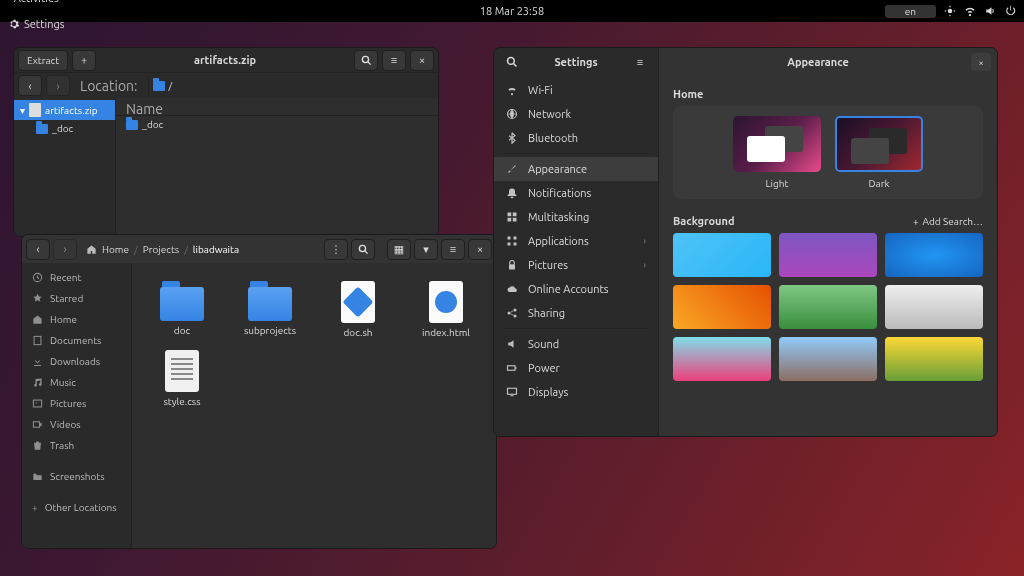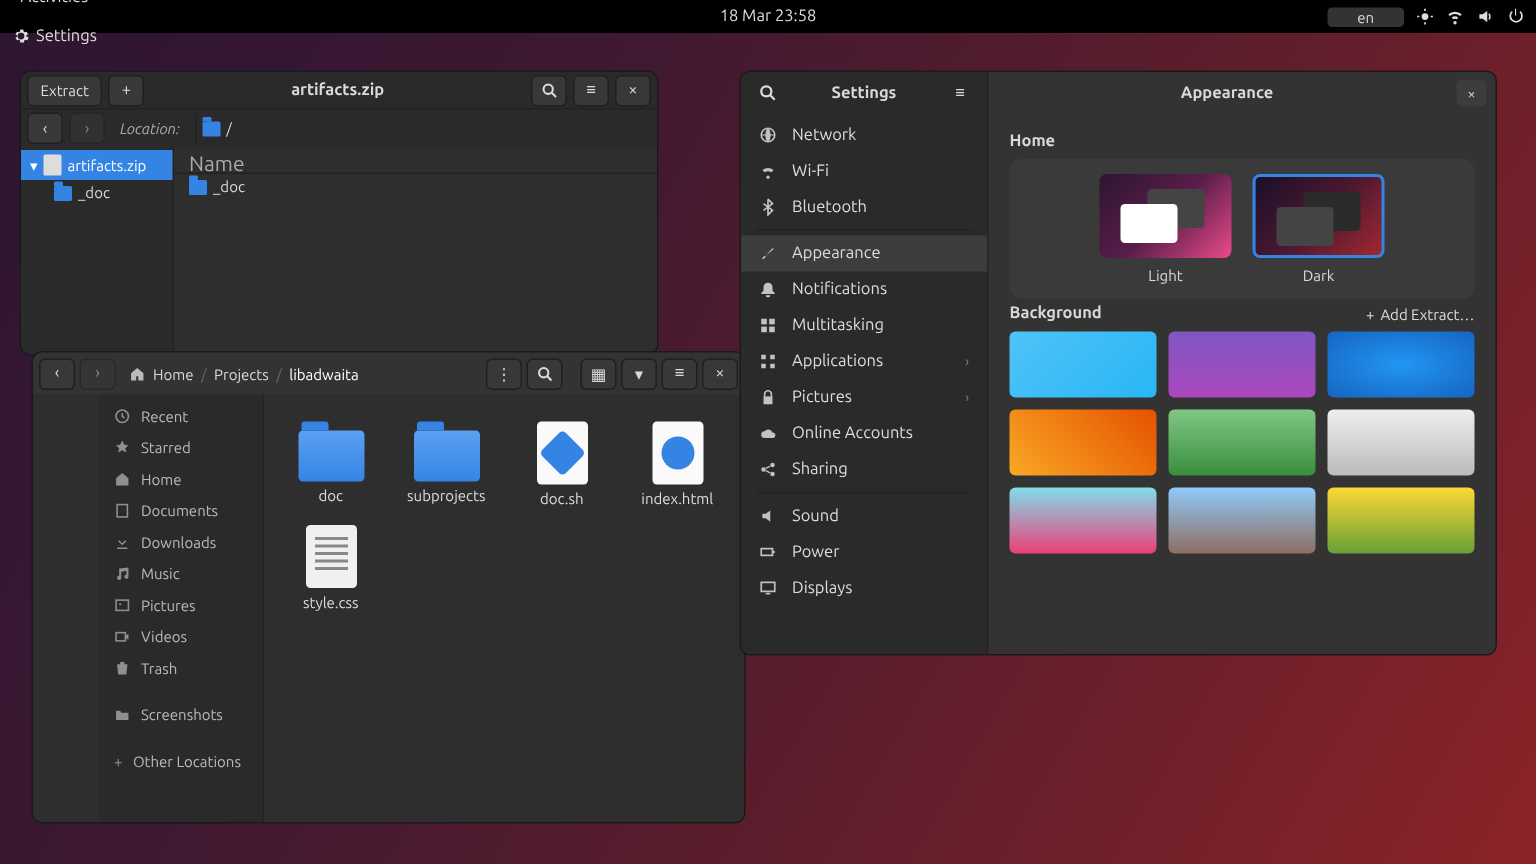--- a/index.html
+++ b/index.html
@@ -49,36 +49,36 @@
 .arch-body { flex:1; display:flex; }
 .arch-tree { width:102px; background:#2a2a2a; border-right:1px solid #222; padding:2px 0;}
 .arch-tree-row { padding:3px 6px; font-size:10px; display:flex; align-items:center; gap:4px;}
 .arch-tree-row.sel { background:#3584e4; color:#fff;}
 .arch-list { flex:1; }
 .arch-list-hdr { height:18px; border-bottom:1px solid #222; padding:3px 10px; font-size:14px; color:#aaa;}
 .arch-list-row { padding:3px 10px; font-size:10px; display:flex; align-items:center; gap:4px;}
 .folder-icon { width:14px; height:11px; background:#3584e4; border-radius:1px; position:relative;}
 .folder-icon::before{content:"";position:absolute;top:-3px;left:0;width:6px;height:3px;background:#3584e4;border-radius:1px 1px 0 0;}
 .zip-icon { width:12px; height:14px; background:#ddd; border-radius:1px;}
-.location-label{font-size:10px;color:#aaa;padding:0 6px;font-style:italic;}
+.location-label{font-size:14px;color:#aaa;padding:0 6px;}
 .location-path{flex:1;font-size:10px;padding:0 4px;border-left:1px solid #222; height:20px; display:flex; align-items:center; gap:4px;}
 
 
 .win-files {
   position:absolute; left:21px; top:234px; width:476px; height:315px;
   background:#2e2e2e; border:1px solid #1a1a1a; border-radius:7px;
   display:flex; flex-direction:column; overflow:hidden;
 }
 .files-header {
   height:28px; display:flex; align-items:center; padding:3px 4px; gap:3px;
   background:#333;
 }
 .breadcrumb{display:flex;align-items:center;gap:5px;font-size:10px;padding:0 6px;flex:1;}
 .breadcrumb .sep{color:#666;}
-.files-body{flex:1;display:flex;padding-left:44px;}
+.files-body{flex:1;display:flex;}
 .files-sidebar{width:110px;background:#2a2a2a;border-right:1px solid #222;padding:4px 0;display:flex;flex-direction:column;}
 .sb-item{padding:5px 10px;font-size:10px;display:flex;align-items:center;gap:7px;color:#bbb;}
 .sb-icon{width:11px;height:11px;opacity:.7;}
 .files-grid{flex:1;padding:14px 8px;display:grid;grid-template-columns:repeat(4,1fr);gap:4px 4px;align-content:start;}
 .file-item{display:flex;flex-direction:column;align-items:center;gap:4px;padding:4px;}
 .file-icon-folder{width:44px;height:34px;background:linear-gradient(#5aa0f2,#3584e4);border-radius:3px;position:relative;margin-top:6px;}
 .file-icon-folder::before{content:"";position:absolute;top:-6px;left:2px;width:18px;height:6px;background:#3584e4;border-radius:2px 2px 0 0;}
 .file-icon-doc{width:34px;height:42px;background:#fafafa;border-radius:3px;position:relative;display:flex;align-items:center;justify-content:center;}
 .file-icon-doc .badge{width:22px;height:22px;border-radius:50%;background:#3584e4;}
 .file-icon-doc.html .badge{background:#3584e4;}
@@ -112,21 +112,21 @@
 .theme-preview{width:88px;height:56px;border-radius:5px;position:relative;overflow:hidden;}
 .theme-preview.light{background:linear-gradient(135deg,#2d1530,#5a1d4a,#e94b8a);}
 .theme-preview.dark{background:linear-gradient(135deg,#1a0f28,#4a1830,#a02830);border:2px solid #3584e4;}
 .theme-preview .win-a{position:absolute;width:38px;height:26px;border-radius:3px;top:20px;left:14px;}
 .theme-preview .win-b{position:absolute;width:38px;height:26px;border-radius:3px;top:10px;left:32px;}
 .theme-preview.light .win-a{background:#fff;}
 .theme-preview.light .win-b{background:#444;}
 .theme-preview.dark .win-a{background:#444;}
 .theme-preview.dark .win-b{background:#2a2a2a;}
 .theme-label{font-size:10px;}
-.bg-header{display:flex;align-items:center;margin-top:4px;margin-bottom:6px;}
+.bg-header{display:flex;align-items:center;margin-top:16px;margin-bottom:6px;}
 .bg-add{margin-left:auto;font-size:10px;display:flex;align-items:center;gap:4px;color:#ddd;}
 .bg-grid{display:grid;grid-template-columns:repeat(3,1fr);gap:8px;}
 .bg-thumb{height:44px;border-radius:4px;}
 .bg0{background:linear-gradient(135deg,#4fc3f7,#29b6f6);}
 .bg1{background:linear-gradient(180deg,#7e57c2,#ab47bc);}
 .bg2{background:radial-gradient(#2196f3,#1565c0);}
 .bg3{background:linear-gradient(45deg,#f9a825,#e65100);}
 .bg4{background:linear-gradient(180deg,#81c784,#388e3c);}
 .bg5{background:linear-gradient(180deg,#eee,#bbb);}
 .bg6{background:linear-gradient(180deg,#80deea,#ec407a);}
@@ -378,30 +378,30 @@
           </svg>
       </div>
       <div class="settings-title">Settings</div>
       <div class="iconbtn" style="background:none;border:none">
           <span>≡</span>
         </div>
     </div>
     <div class="settings-list">
       <div class="set-item">
           <svg class="set-icon" viewBox="0 0 16 16">
+            <path fill="#ddd" d="M8 12a1.5 1.5 0 100 3 1.5 1.5 0 000-3zm-5-5a9 9 0 0110 0l-2 2a6 6 0 00-6 0z"></path>
+          </svg>
+          <span>Wi-Fi</span>
+        </div>
+      <div class="set-item">
+          <svg class="set-icon" viewBox="0 0 16 16">
             <circle cx="8" cy="8" r="6" fill="none" stroke="#ddd" stroke-width="1.5"></circle>
             <path stroke="#ddd" d="M2 8h12M8 2a10 10 0 010 12M8 2a10 10 0 000 12"></path>
           </svg>
           <span>Network</span>
-        </div>
-      <div class="set-item">
-          <svg class="set-icon" viewBox="0 0 16 16">
-            <path fill="#ddd" d="M8 12a1.5 1.5 0 100 3 1.5 1.5 0 000-3zm-5-5a9 9 0 0110 0l-2 2a6 6 0 00-6 0z"></path>
-          </svg>
-          <span>Wi-Fi</span>
         </div>
       <div class="set-item">
           <svg class="set-icon" viewBox="0 0 16 16">
             <path fill="none" stroke="#ddd" stroke-width="1.5" d="M8 1v14l4-4-8-6m0 6l8-6-4-4"></path>
           </svg>
           <span>Bluetooth</span>
         </div>
       <div class="set-sep"></div>
       <div class="set-item sel">
           <svg class="set-icon" viewBox="0 0 16 16">
@@ -502,21 +502,21 @@
               <div class="win-b"></div>
               <div class="win-a"></div>
             </div>
           <div class="theme-label">Dark</div>
         </div>
       </div>
       <div class="bg-header">
         <div class="section-title" style="margin:0">Background</div>
         <div class="bg-add">
             <span>+</span>
-            <span>Add Extract…</span>
+            <span>Add Search…</span>
           </div>
       </div>
       <div class="bg-grid">
         <div class="bg-thumb bg0"></div>
         <div class="bg-thumb bg1"></div>
         <div class="bg-thumb bg2"></div>
         <div class="bg-thumb bg3"></div>
         <div class="bg-thumb bg4"></div>
         <div class="bg-thumb bg5"></div>
         <div class="bg-thumb bg6"></div>

